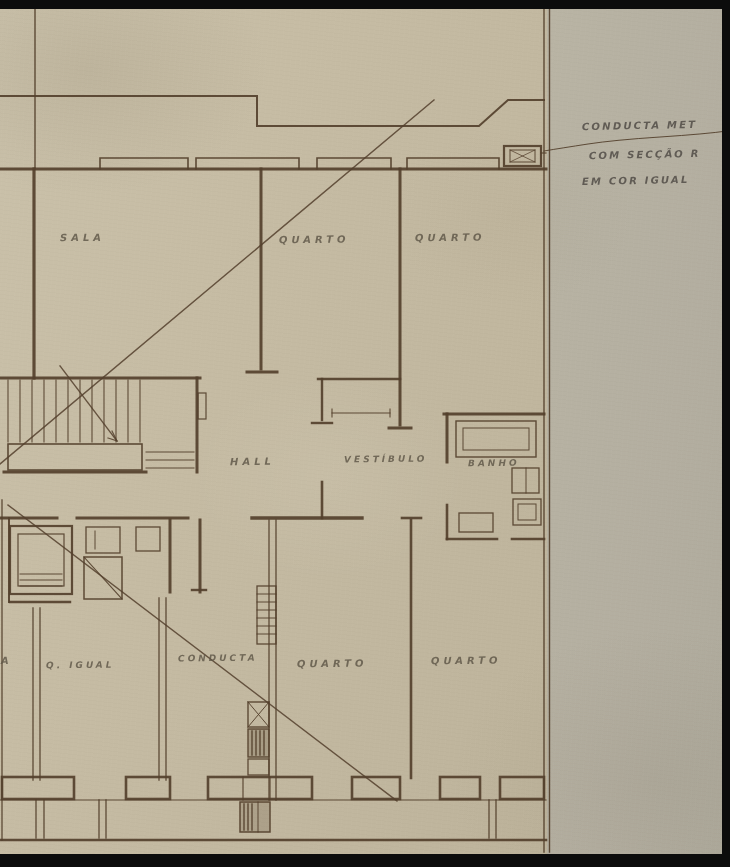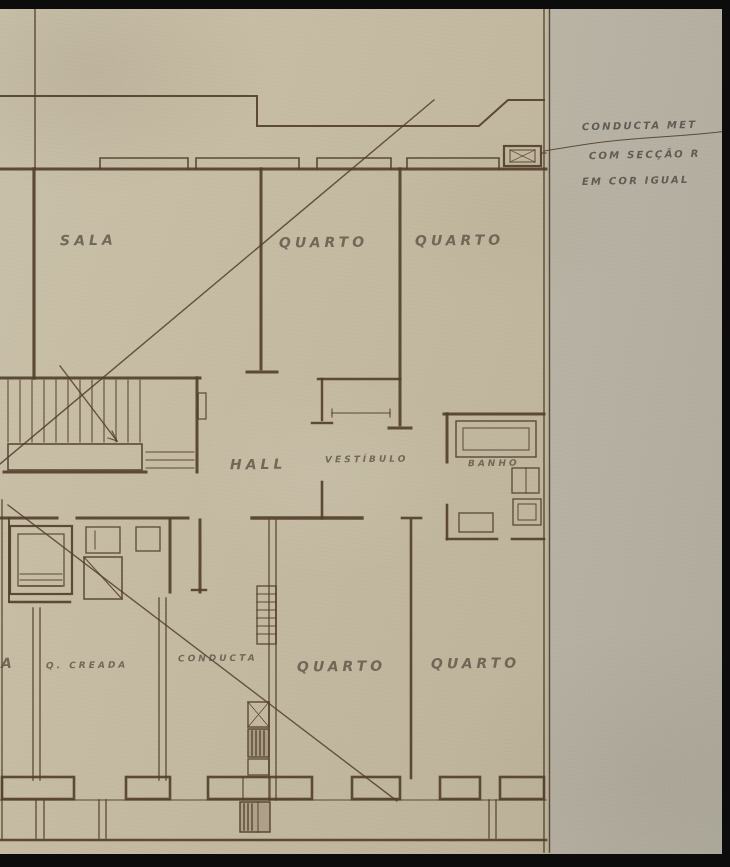--- a/index.html
+++ b/index.html
@@ -33,21 +33,21 @@
   
   .frame{position:absolute;background:#0c0c0c;z-index:6;}
   #frame-top{left:0;top:0;width:730px;height:9px;}
   #frame-bottom{left:0;top:854px;width:730px;height:13px;}
   #frame-right{top:0;left:722px;width:8px;height:867px;}
   
   #plan-svg{position:absolute;left:0;top:0;z-index:3;}
   
   .lbl{
     position:absolute;z-index:4;color:#5f5748;
-    font-size:14px;font-style:italic;font-weight:bold;
+    font-size:10px;font-style:italic;font-weight:bold;
     letter-spacing:4px;white-space:nowrap;opacity:.82;
     transform:rotate(-.6deg);
   }
   .lbl.small{font-size:9px;letter-spacing:3px;}
   .note{
     position:absolute;z-index:4;color:#55504a;
     font-size:10px;font-style:italic;font-weight:bold;
     letter-spacing:2.2px;white-space:nowrap;opacity:.88;
     transform:rotate(-1.2deg);
   }
@@ -250,23 +250,23 @@
       </g>
 
       <path d="M544 151 Q562 148 588 144 T660 137 T727 131" stroke-width="1"></path>
     </g>
   </svg>
 
   <div class="lbl" style="left:60px;top:232px;">SALA</div>
   <div class="lbl" style="left:279px;top:234px;">QUARTO</div>
   <div class="lbl" style="left:415px;top:232px;">QUARTO</div>
   <div class="lbl" style="left:216px;top:456px;margin-left:14px;">HALL</div>
-  <div class="lbl small" style="left:325px;top:454px;">VESTÍBULO</div>
+  <div class="lbl small" style="left:344px;top:454px;">VESTÍBULO</div>
   <div class="lbl small" style="left:468px;top:458px;font-style:italic;">BANHO</div>
-  <div class="lbl small" style="left:46px;top:660px;">Q. CREADA</div>
+  <div class="lbl small" style="left:46px;top:660px;">Q. IGUAL</div>
   <div class="lbl small" style="left:178px;top:653px;">CONDUCTA</div>
   <div class="lbl" style="left:297px;top:658px;">QUARTO</div>
   <div class="lbl" style="left:431px;top:655px;">QUARTO</div>
   <div class="lbl" style="left:1px;top:655px;">A</div>
 
   <div class="note" style="left:582px;top:120px;">CONDUCTA MET</div>
   <div class="note" style="left:589px;top:149px;">COM SECÇÃO R</div>
   <div class="note" style="left:582px;top:175px;">EM COR IGUAL</div>
 
   <div class="grain"></div>

